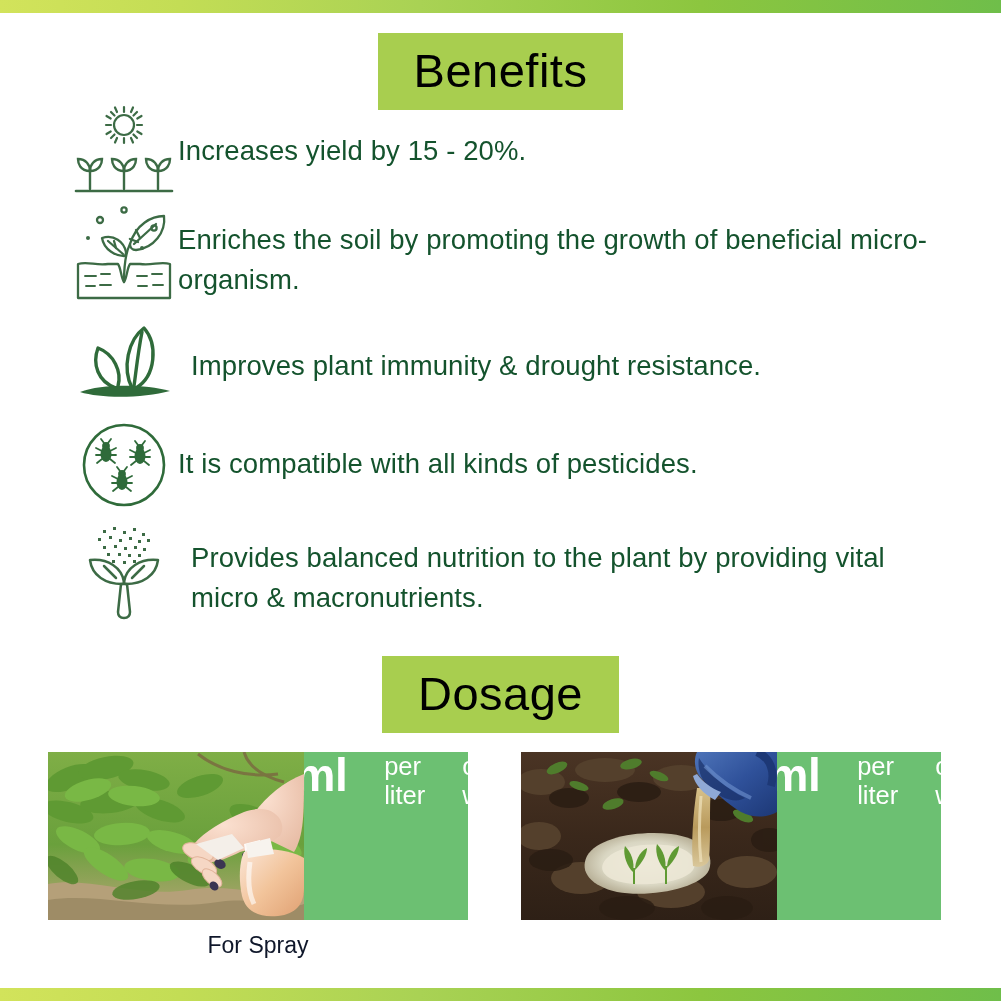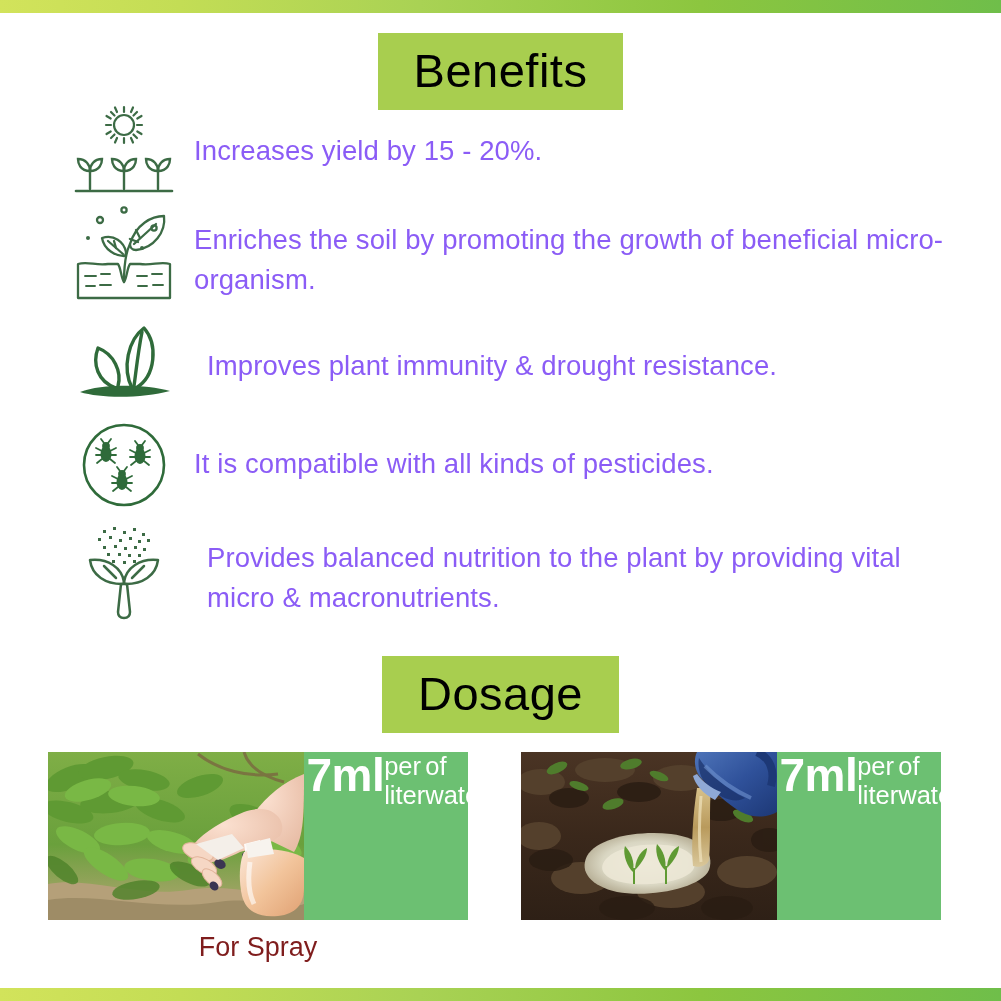--- a/index.html
+++ b/index.html
@@ -42,23 +42,22 @@
     margin-bottom:8px;
   }
   .benefit .ico{
     width:108px;min-width:108px;height:auto;
     display:flex;align-items:center;justify-content:center;
   }
   .benefit .txt{
     padding-top:4px;
     font-size:27.5px;
     line-height:1.44;
-    color:#8b5cf6;
+    color:#14532d;
     letter-spacing:0.1px;
-    margin-left:16px;
   }
   #benefit-0{height:95px;}
   #benefit-1{height:110px;}
   #benefit-2{height:90px;gap:13px;}
   #benefit-3{height:92px;}
   #benefit-4{height:108px;gap:13px;}
   #benefit-0 .txt{padding-top:28px;}
   #benefit-1 .txt{padding-top:14px;}
   #benefit-2 .txt{padding-top:22px;}
   #benefit-3 .txt{padding-top:22px;text-align:right;}
@@ -81,25 +80,25 @@
     color:#ffffff;
     padding-left:22px;
     box-sizing:border-box;
     display:flex;justify-content:center;
   }
   .panel .amount{
     font-size:46px;font-weight:bold;line-height:1.0;letter-spacing:-0.5px;
     margin-bottom:4px;
   }
   .panel .unit{
-    font-size:25.5px;line-height:1.13;
+    font-size:25.5px;line-height:1.13;margin-left:37px;
   }
   .caption{
     position:absolute;top:180px;width:420px;text-align:center;
-    font-size:27px;color:#7f1d1d;
+    font-size:23px;color:#0f172a;
   }
   #caption-spray{left:48px;}
   #caption-drench{left:521px;}
 
   
   .ph-spray{background:#6f9c3c;}
   .ph-drench{background:#3b2a1d;}
 </style>
 </head>
 <body>

